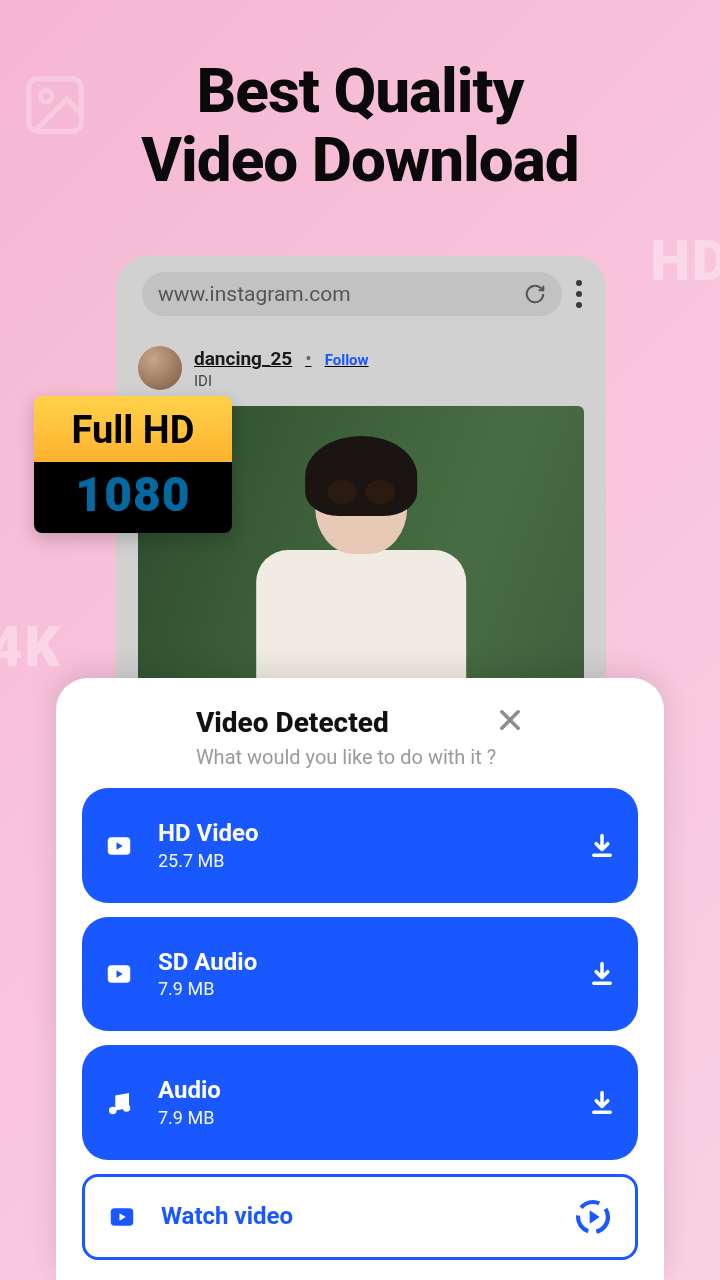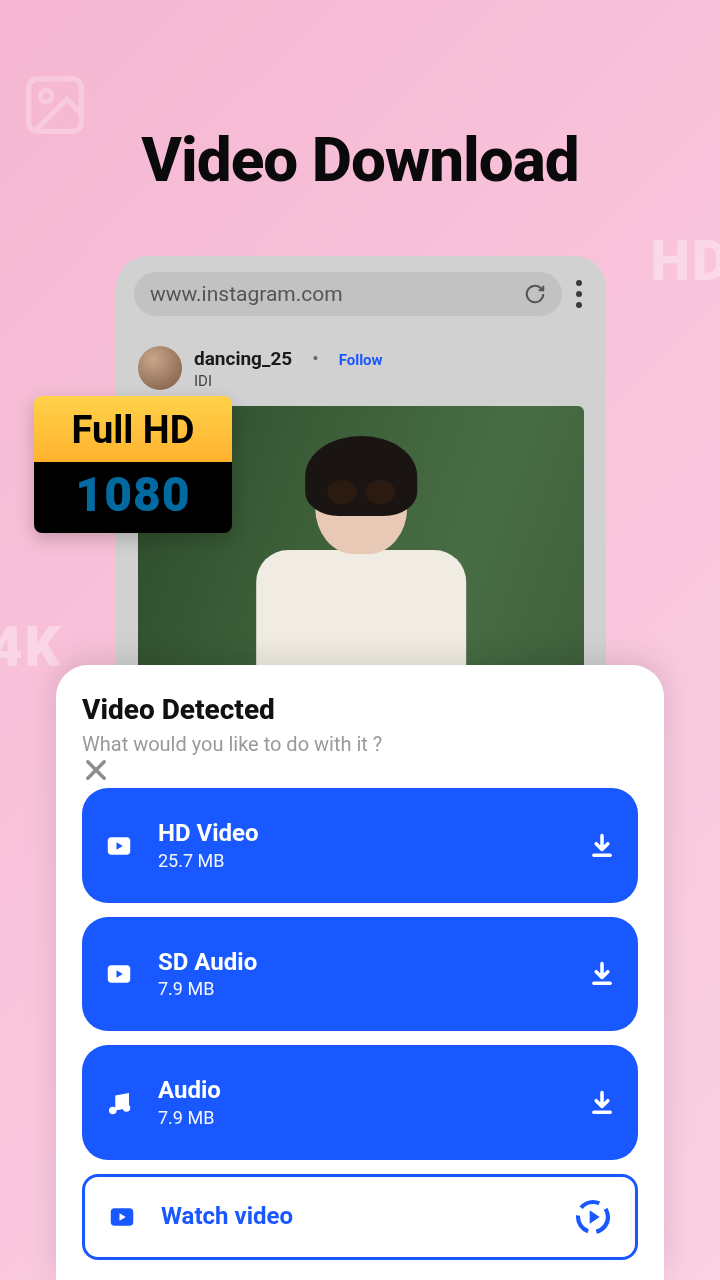--- a/index.html
+++ b/index.html
@@ -3,47 +3,47 @@
 <meta charset="utf-8">
 <style>
 * { margin: 0; padding: 0; box-sizing: border-box; font-family: -apple-system, BlinkMacSystemFont, 'Segoe UI', Roboto, Helvetica, Arial, sans-serif; }
 body { width: 720px; height: 1280px; background: linear-gradient(135deg, #f5b6d1 0%, #f9c5dc 50%, #fad0e3 100%); position: relative; overflow: hidden; }
 .bg-decoration { position: absolute; color: rgba(255,255,255,0.35); font-weight: 900; pointer-events: none; }
 .bg-hd { right: -10px; top: 228px; font-size: 56px; letter-spacing: 2px; }
 .bg-4k { left: -10px; top: 614px; font-size: 56px; letter-spacing: 2px; }
 .bg-img-icon { position: absolute; left: 20px; top: 70px; width: 70px; height: 70px; opacity: 0.25; }
 .headline { text-align: center; padding: 56px 40px 0; font-size: 62px; font-weight: 800; color: #0a0a0a; line-height: 1.12; letter-spacing: -1px; }
 .phone { position: absolute; top: 256px; left: 116px; width: 490px; height: 740px; background: #d1d1d1; border-radius: 32px 32px 0 0; overflow: hidden; }
-.phone-top { display: flex; align-items: center; padding: 16px 18px; gap: 14px; }
+.phone-top { display: flex; align-items: center; padding: 16px 18px; gap: 14px; margin-left: 8px; }
 .url-bar { flex: 1; background: #c2c2c2; border-radius: 22px; height: 44px; display: flex; align-items: center; padding: 0 16px; justify-content: space-between; }
 .url-text { color: #555; font-size: 21px; }
 .reload-icon { width: 22px; height: 22px; }
 .dots { display: flex; flex-direction: column; gap: 5px; padding-right: 6px; }
 .dots span { width: 6px; height: 6px; background: #3a3a3a; border-radius: 50%; }
 .post-user { display: flex; align-items: center; gap: 12px; padding: 14px 22px 10px; }
 .avatar { width: 44px; height: 44px; border-radius: 50%; background: radial-gradient(circle at 35% 30%, #c9a58a, #7a5a42); }
 .user-meta { display: flex; flex-direction: column; }
-.user-line { display: flex; align-items: baseline; gap: 20px; }
+.user-line { display: flex; align-items: baseline; gap: 13px; text-decoration: underline; }
 .username { font-weight: 700; font-size: 19px; color: #1a1a1a; }
 .uidot { color: #666; font-size: 19px; }
 .follow { color: #1957ff; font-weight: 700; font-size: 15px; }
 .subline { color: #444; font-size: 15px; margin-top: 2px; }
 .post-img { margin: 6px 22px 0; height: 520px; border-radius: 6px; overflow: hidden; position: relative; background: linear-gradient(110deg, #2d4a2c 0%, #3b5e38 30%, #486d44 60%, #3a5936 100%); }
 .figure { position: absolute; left: 50%; top: 38px; transform: translateX(-50%); width: 60%; height: 85%; }
 .figure .head { width: 92px; height: 110px; background: #e8c9b6; border-radius: 48% 48% 42% 42%; margin: 0 auto; position: relative; }
 .figure .hair { position: absolute; top: -8px; left: -10px; right: -10px; height: 80px; background: #1a1412; border-radius: 50% 50% 30% 30%; }
 .figure .glasses { position: absolute; top: 36px; left: 12px; right: 12px; height: 24px; }
 .figure .glasses:before,.figure .glasses:after { content:''; position:absolute; width:30px; height:24px; background:#2a1a10; border-radius:50%; top:0; }
 .figure .glasses:before{left:0;} .figure .glasses:after{right:0;}
 .figure .body { width: 210px; height: 260px; background: #f0ece3; margin: -4px auto 0; border-radius: 32px 32px 18px 18px; }
 .hd-badge { position: absolute; left: 34px; top: 396px; width: 198px; border-radius: 8px; overflow: hidden; box-shadow: 0 6px 18px rgba(0,0,0,0.2); }
 .hd-top { background: linear-gradient(180deg, #ffd24a, #ffb22e); color: #000; font-weight: 700; font-size: 38px; text-align: center; padding: 12px 0 10px; }
 .hd-bot { background: #000; color: #0369a1; font-weight: 900; font-size: 48px; text-align: center; padding: 4px 0 10px; letter-spacing: 1px; }
 .sheet { position: absolute; left: 56px; bottom: 0; width: 608px; background: #fff; border-radius: 32px 32px 0 0; padding: 28px 26px 20px; box-shadow: 0 -6px 30px rgba(0,0,0,0.12); }
-.sheet-head { display: flex; justify-content: center; align-items: flex-start; margin-bottom: 4px; flex-direction: column; }
+.sheet-head { display: flex; justify-content: center; align-items: flex-start; margin-bottom: 19px; }
 .sh-title { font-size: 28px; font-weight: 800; color: #111; margin-bottom: 6px; }
 .sh-sub { font-size: 20px; color: #9a9a9a; }
 .close-x { width: 28px; height: 28px; cursor: pointer; }
 .opt { display: flex; align-items: center; background: #1957ff; border-radius: 26px; padding: 32px 22px; margin-bottom: 14px; cursor: pointer; }
 .opt-ico { width: 30px; height: 30px; margin-right: 24px; flex-shrink: 0; }
 .opt-text { flex: 1; }
 .opt-title { color: #fff; font-size: 24px; font-weight: 700; line-height: 1.15; }
 .opt-size { color: #fff; font-size: 18px; opacity: 0.95; margin-top: 2px; }
 .opt-dl { width: 28px; height: 28px; flex-shrink: 0; }
 .watch { display: flex; align-items: center; background: #fff; border: 3px solid #1957ff; border-radius: 16px; padding: 20px 22px; cursor: pointer; }
@@ -55,21 +55,21 @@
 
 <div class="bg-decoration bg-hd">HD</div>
 <div class="bg-decoration bg-4k">4K</div>
 <svg class="bg-img-icon" viewBox="0 0 24 24" fill="none" stroke="#fff" stroke-width="1.8">
     <rect x="3" y="3" width="18" height="18" rx="3"></rect>
     <circle cx="9" cy="9" r="2"></circle>
     <path d="M21 15l-5-5L5 21"></path>
   </svg>
 
 <h1 class="headline">
-  <br>
+  <span>Best Quality</span><br>
   <span>Video Download</span>
 </h1>
 
 <div class="phone">
   <div class="phone-top">
     <div class="url-bar">
       <span class="url-text">www.instagram.com</span>
       <svg class="reload-icon" viewBox="0 0 24 24" fill="none" stroke="#555" stroke-width="2.2">
           <path d="M21 12a9 9 0 1 1-3-6.7L21 8"></path>
           <path d="M21 3v5h-5"></path>

